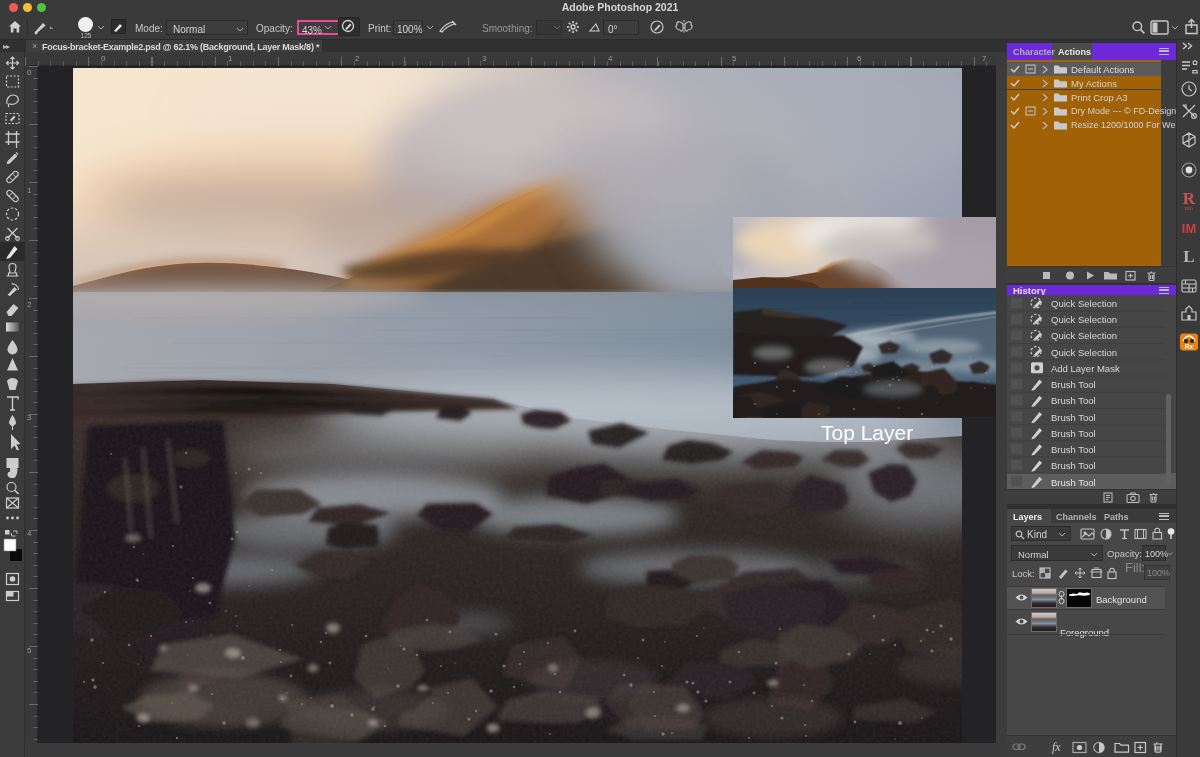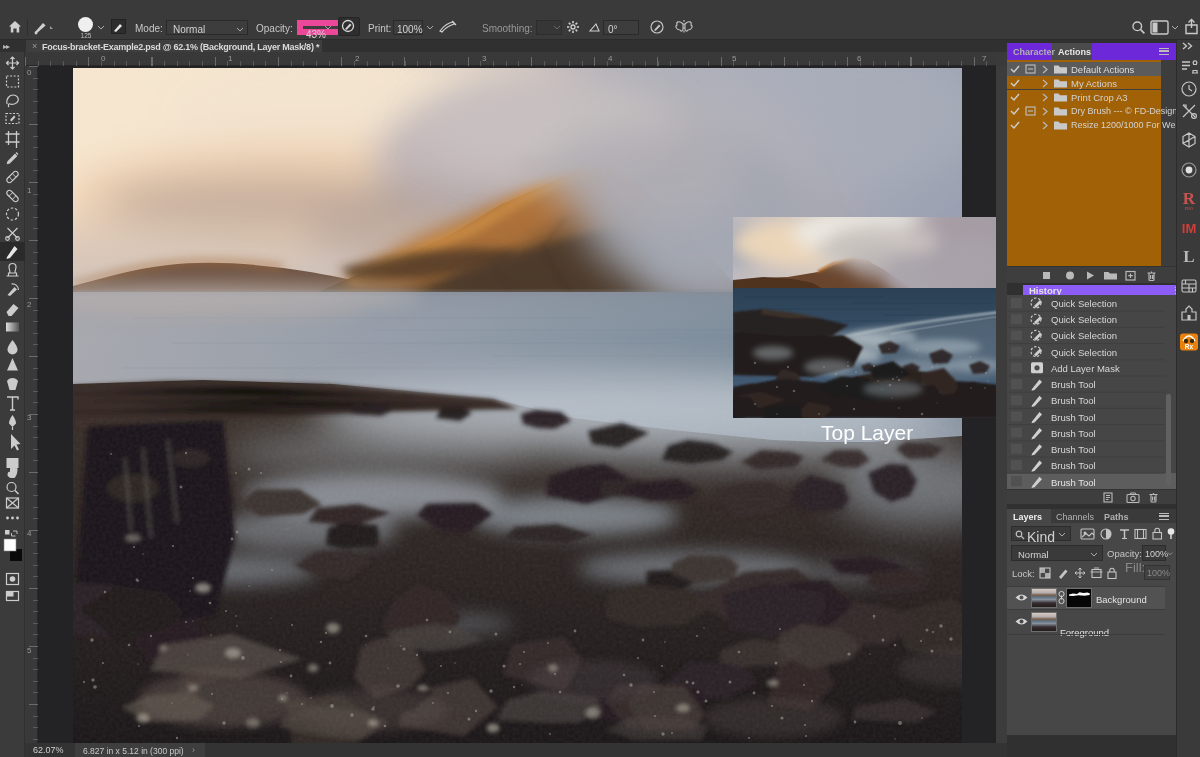--- a/index.html
+++ b/index.html
@@ -6,20 +6,26 @@
   html,body { width:1200px; height:757px; overflow:hidden; background:#3a3a3a;
     font-family:"Liberation Sans", sans-serif; }
   .abs { position:absolute; }
   #stage { position:relative; width:1200px; height:757px; overflow:hidden; }
   .txt { color:#c8c8c8; font-size:10px; white-space:nowrap; }
 </style>
 </head>
 <body>
 <div id="stage">
 
+  <div class="abs" style="left:0;top:0;width:1200px;height:14px;background:#3a3a3b;">
+    <div class="abs" style="left:9px;top:3px;width:9px;height:9px;border-radius:50%;background:#f05c55;"></div>
+    <div class="abs" style="left:23px;top:3px;width:9px;height:9px;border-radius:50%;background:#f8bd37;"></div>
+    <div class="abs" style="left:37px;top:3px;width:9px;height:9px;border-radius:50%;background:#50c43e;"></div>
+    <div class="abs" style="left:540px;top:1px;width:160px;text-align:center;color:#d6d6d6;font-size:10.5px;font-weight:bold;">Adobe Photoshop 2021</div>
+  </div>
 
   <div class="abs" style="left:0;top:14px;width:1200px;height:26px;background:#3a3a3a;border-bottom:1px solid #2b2b2b;">
 
     <svg class="abs" style="left:8px;top:6px;" width="14" height="14" viewBox="0 0 14 14">
         <path d="M7 1 L13 6.5 L11.2 6.5 L11.2 12.5 L8.6 12.5 L8.6 8.5 L5.4 8.5 L5.4 12.5 L2.8 12.5 L2.8 6.5 L1 6.5 Z" fill="#cfcfcf"></path>
       </svg>
     <div class="abs" style="left:27px;top:5px;width:1px;height:16px;background:#2e2e2e;"></div>
 
     <svg class="abs" style="left:33px;top:6px;" width="22" height="15" viewBox="0 0 22 15">
         <path d="M2 12 L10 3 L12.6 5.6 L4 13 Z" fill="#cfcfcf"></path>
@@ -41,21 +47,21 @@
     </div>
     <div class="txt abs" style="left:135px;top:9px;">Mode:</div>
 
     <div class="abs" style="left:166px;top:6px;width:82px;height:15px;background:#3d3d3d;border:1px solid #2a2a2a;">
       <div class="txt abs" style="left:6px;top:3px;color:#d2d2d2;">Normal</div>
       <svg class="abs" style="right:3px;top:6px;" width="8" height="6" viewBox="0 0 8 6">
           <path d="M1 1 l3 3 l3 -3" stroke="#aaa" fill="none"></path>
         </svg>
     </div>
     <div class="txt abs" style="left:256px;top:9px;">Opacity:</div>
-    <div class="abs" style="left:297px;top:6px;width:50px;height:15px;background:#3d3d3d;border:6px solid #ec4899;">
+    <div class="abs" style="left:297px;top:6px;width:50px;height:15px;background:#3d3d3d;border:2px solid #ec4899;">
       <div class="txt abs" style="left:3px;top:3px;color:#d2d2d2;">43%</div>
     </div>
     <svg class="abs" style="left:324px;top:11px;" width="8" height="6" viewBox="0 0 8 6">
         <path d="M1 1 l3 3 l3 -3" stroke="#aaa" fill="none"></path>
       </svg>
 
     <div class="abs" style="left:338px;top:3px;width:22px;height:19px;background:#2e2e2e;border:1px solid #252525;border-radius:2px;">
       <svg width="20" height="17" viewBox="0 0 20 17">
           <circle cx="9" cy="8" r="5.5" fill="none" stroke="#d8d8d8" stroke-width="1.3"></circle>
           <path d="M6 11 L11 5.5 L12.5 7 L7.5 12 Z" fill="#d8d8d8"></path>
@@ -782,27 +788,20 @@
           <circle cx="184" cy="133" r="1.2"></circle>
           <circle cx="61" cy="174" r="1.3"></circle>
           <circle cx="187" cy="139" r="0.7"></circle>
         </g>
   </svg>
   </div>
   <div class="abs" style="left:821px;top:421px;color:#ffffff;font-size:21px;">Top Layer</div>
 
   <div class="abs" style="left:996px;top:66px;width:11px;height:677px;background:#3c3c3c;"></div>
 
-  <div class="abs" style="left:25px;top:743px;width:982px;height:14px;background:#333333;">
-    <div class="abs" style="left:8px;top:2px;color:#d0d0d0;font-size:9px;">62.07%</div>
-    <div class="abs" style="left:50px;top:0;width:130px;height:14px;background:#3e3e3e;">
-      <div class="abs" style="left:8px;top:2.5px;color:#cacaca;font-size:8.5px;white-space:nowrap;">6.827 in x 5.12 in (300 ppi)</div>
-      <div class="abs" style="left:117px;top:2px;color:#9a9a9a;font-size:9px;">›</div>
-    </div>
-  </div>
 
   <div class="abs" id="rightcol" style="left:1007px;top:40px;width:169px;height:717px;background:#303030;">
 
     <div class="abs" style="left:0;top:3px;width:169px;height:17px;background:#6d28d9;">
       <div class="abs" style="left:45px;top:0;width:40px;height:17px;background:#4b4b4b;"></div>
       <div class="abs" style="left:6px;top:4px;font-size:9px;font-weight:bold;color:#b2b2b2;white-space:nowrap;">Character</div>
       <div class="abs" style="left:51px;top:4px;font-size:9px;font-weight:bold;color:#e8e8e8;white-space:nowrap;">Actions</div>
       <div class="abs" style="left:92px;top:4px;font-size:15px;font-weight:bold;color:#b2b2b2;white-space:nowrap;margin-top:24px;">Properties</div>
       <div class="abs" style="left:152px;top:5px;width:10px;height:7px;border-top:1.6px solid #bbb;border-bottom:1.6px solid #bbb;">
           <div style="margin-top:1.2px;height:1.6px;background:#bbb;"></div>
@@ -839,41 +838,41 @@
           <path d="M47 3.5 h4.5 l1.5 1.8 h7 v6.2 h-13 z"></path>
             <path d="M47 17.5 h4.5 l1.5 1.8 h7 v6.2 h-13 z"></path>
             <path d="M47 31.5 h4.5 l1.5 1.8 h7 v6.2 h-13 z"></path>
             <path d="M47 45.5 h4.5 l1.5 1.8 h7 v6.2 h-13 z"></path>
             <path d="M47 59.5 h4.5 l1.5 1.8 h7 v6.2 h-13 z"></path>
         </g>
       </svg>
       <div class="abs" style="left:64px;top:4px;font-size:9.5px;color:#dedede;white-space:nowrap;">Default Actions</div>
       <div class="abs" style="left:64px;top:18px;font-size:9.5px;color:#d2d2d2;white-space:nowrap;">My Actions</div>
       <div class="abs" style="left:64px;top:32px;font-size:9.5px;color:#d2d2d2;white-space:nowrap;">Print Crop A3</div>
-      <div class="abs" style="left:64px;top:46px;font-size:9px;color:#d2d2d2;white-space:nowrap;">Dry Brush --- © FD-Design</div>
+      <div class="abs" style="left:64px;top:46px;font-size:9px;color:#d2d2d2;white-space:nowrap;">Dry Mode --- © FD-Design</div>
       <div class="abs" style="left:64px;top:60px;font-size:9px;color:#d2d2d2;white-space:nowrap;">Resize 1200/1000 For We...</div>
     </div>
 
     <div class="abs" style="left:0;top:226px;width:169px;height:17px;background:#3e3e3e;border-top:1px solid #333;">
       <svg width="169" height="17" viewBox="0 0 169 17">
         <rect x="36" y="5" width="7" height="7" fill="#b9b9b9"></rect>
         <circle cx="63" cy="8.5" r="4" fill="#b9b9b9"></circle>
         <path d="M80 4.5 l7 4 l-7 4 z" fill="#b9b9b9"></path>
         <path d="M97 5 h4.5 l1.5 1.6 h7 v6 h-13 z" fill="#b9b9b9"></path>
         <g stroke="#b9b9b9" fill="none" stroke-width="1.2">
             <rect x="119" y="4.5" width="9" height="8.5"></rect>
             <path d="M123.5 6.5 v4.5 M121.2 8.7 h4.6"></path>
           </g>
         <g stroke="#b9b9b9" fill="none" stroke-width="1.2">
             <path d="M140.5 6 h8 M142 6 v6.5 q0 1 1 1 h3 q1 0 1 -1 v-6.5 M144.5 4.5 v1.5 M143.6 8 v4 M145.6 8 v4"></path>
           </g>
       </svg>
     </div>
 
-    <div class="abs" style="left:16px;top:245px;width:169px;height:10px;background:#8b5cf6;">
+    <div class="abs" style="left:0;top:245px;width:169px;height:10px;background:#6d28d9;">
       <div class="abs" style="left:6px;top:0px;font-size:9.5px;font-weight:bold;color:#e2e2e2;">History</div>
       <div class="abs" style="left:152px;top:2px;width:10px;height:7px;border-top:1.6px solid #bbb;border-bottom:1.6px solid #bbb;">
           <div style="margin-top:1.2px;height:1.6px;background:#bbb;"></div>
         </div>
     </div>
     <div class="abs" style="left:0;top:255px;width:169px;height:194px;background:#464646;">
       <div class="abs" style="left:0;top:178.2px;width:169px;height:16.2px;background:#5d5d5d;"></div>
       <div class="abs" style="left:159px;top:99px;width:5px;height:92px;background:#616161;border-radius:2.5px;"></div>
       <svg class="abs" style="left:0;top:0;" width="158" height="194" viewBox="0 0 158 194">
         <g>
@@ -971,35 +970,35 @@
               <path d="M142.5 4.5 h8 M144 4.5 v6.5 q0 1 1 1 h3 q1 0 1 -1 v-6.5 M146.5 3 v1.5 M145.6 6.5 v4 M147.6 6.5 v4"></path>
             </g>
         </g>
       </svg>
     </div>
 
     <div class="abs" style="left:0;top:469px;width:169px;height:16px;background:#3a3a3a;">
       <div class="abs" style="left:0px;top:0;width:44px;height:16px;background:#474747;"></div>
       <div class="abs" style="left:6px;top:3px;font-size:9px;font-weight:bold;color:#efefef;white-space:nowrap;">Layers</div>
       <div class="abs" style="left:6px;top:14.5px;width:32px;height:1.5px;background:#e8e8e8;"></div>
-      <div class="abs" style="left:49px;top:3px;font-size:9px;font-weight:normal;color:#b2b2b2;white-space:nowrap;">Channels</div>
+      <div class="abs" style="left:49px;top:3px;font-size:9px;font-weight:bold;color:#b2b2b2;white-space:nowrap;">Channels</div>
       <div class="abs" style="left:97px;top:3px;font-size:9px;font-weight:bold;color:#b2b2b2;white-space:nowrap;">Paths</div>
       <div class="abs" style="left:152px;top:4px;width:10px;height:7px;border-top:1.6px solid #bbb;border-bottom:1.6px solid #bbb;">
           <div style="margin-top:1.2px;height:1.6px;background:#bbb;"></div>
         </div>
     </div>
 
     <div class="abs" style="left:0;top:483px;width:169px;height:212px;background:#474747;">
 
       <div class="abs" style="left:4px;top:3px;width:60px;height:15px;background:#3a3a3a;border:1px solid #2c2c2c;">
         <svg class="abs" style="left:3px;top:2.5px;" width="10" height="10" viewBox="0 0 10 10">
             <circle cx="4" cy="4" r="2.8" fill="none" stroke="#c0c0c0" stroke-width="1.2"></circle>
             <path d="M6.2 6.2 L9 9" stroke="#c0c0c0" stroke-width="1.2"></path>
           </svg>
-        <div class="abs" style="left:15px;top:2px;font-size:14px;color:#d2d2d2;">Kind</div>
+        <div class="abs" style="left:15px;top:2px;font-size:10px;color:#d2d2d2;">Kind</div>
         <svg class="abs" style="left:46px;top:5px;" width="8" height="6" viewBox="0 0 8 6">
             <path d="M1 1 l3 3 l3 -3" stroke="#aaa" fill="none"></path>
           </svg>
       </div>
       <svg class="abs" style="left:73px;top:4px;" width="96" height="14" viewBox="0 0 96 14">
         <g stroke="#c4c4c4" fill="none" stroke-width="1.1">
           <rect x="1" y="2" width="13" height="10" rx="1"></rect>
             <circle cx="5" cy="6" r="1.5" fill="#c4c4c4" stroke="none"></circle>
             <path d="M2 10 l4 -3.5 l3 2.5 l3 -3 l2 2"></path>
           <circle cx="26" cy="7" r="5"></circle>
@@ -1080,20 +1079,47 @@
       <div class="abs" style="left:89px;top:71px;font-size:9.5px;color:#e2e2e2;white-space:nowrap;">Background</div>
       <svg class="abs" style="left:8px;top:94px;" width="13" height="9" viewBox="0 0 13 9">
           <path d="M0.5 4.5 Q6.5 -1.5 12.5 4.5 Q6.5 10.5 0.5 4.5 Z" fill="#d6d6d6"></path>
           <circle cx="6.5" cy="4.5" r="2" fill="#474747"></circle>
         </svg>
       <div class="abs" id="thumb2" style="left:25px;top:90px;width:24px;height:18px;outline:1px solid #6e6e6e;background:linear-gradient(180deg,#d8cabe 0%,#b2acb2 22%,#7a5f44 33%,#5e7084 45%,#87929e 58%,#372d2f 78%,#221c1e 100%);"></div>
       <div class="abs" style="left:53px;top:95px;font-size:9.5px;color:#e2e2e2;white-space:nowrap;margin-top:9px;">Foreground</div>
       <div class="abs" style="left:0;top:111px;width:158px;height:1px;background:#3c3c3c;"></div>
     </div>
 
+    <div class="abs" style="left:0;top:695px;width:169px;height:22px;background:#3e3e3e;border-top:1px solid #333;">
+      <svg width="169" height="22" viewBox="0 0 169 22">
+        <g stroke="#a8a8a8" fill="none" stroke-width="1.2">
+          <g opacity="0.55">
+              <rect x="6" y="8" width="7" height="5.5" rx="2.7"></rect>
+              <rect x="11" y="8" width="7" height="5.5" rx="2.7"></rect>
+            </g>
+          <text x="45" y="14.5" font-family="Liberation Serif, serif" font-style="italic" font-size="12" fill="#c9c9c9" stroke="none">fx</text>
+          <g>
+              <rect x="66" y="6.5" width="13" height="10"></rect>
+              <circle cx="72.5" cy="11.5" r="2.6" fill="#c9c9c9" stroke="none"></circle>
+            </g>
+          <g>
+              <circle cx="92" cy="11.5" r="5.2"></circle>
+              <path d="M92 6.3 a5.2 5.2 0 0 1 0 10.4 z" fill="#c9c9c9" stroke="none"></path>
+            </g>
+          <path d="M108 7.5 h4.5 l1.5 1.6 h7.5 v7 h-13.5 z" stroke="#c9c9c9"></path>
+          <g stroke="#c9c9c9">
+              <rect x="128" y="6.5" width="10.5" height="10"></rect>
+              <path d="M133.2 8.8 v5.4 M130.5 11.5 h5.4"></path>
+            </g>
+          <g stroke="#c9c9c9">
+              <path d="M146.5 8 h9 M148 8 v7 q0 1.2 1.2 1.2 h3.6 q1.2 0 1.2 -1.2 v-7 M149.8 6.3 v1.7 M148.9 10 v4.5 M151 10 v4.5 M153.1 10 v4.5"></path>
+            </g>
+        </g>
+      </svg>
+    </div>
   </div>
 
   <div class="abs" id="rightstrip" style="left:1176px;top:40px;width:24px;height:717px;background:#3a3a3a;border-left:1px solid #2c2c2c;">
     <svg width="24" height="330" viewBox="0 0 24 330">
       <g fill="none" stroke="#c6c6c6" stroke-width="1.2">
 
         <path d="M6 3 l3.5 3 l-3.5 3 M11 3 l3.5 3 l-3.5 3" stroke-width="1.4"></path>
 
         <g transform="translate(12,27)">
             <path d="M-7 -5 h8 M-7 -1.5 h8 M-7 2 h5" stroke-width="1.3"></path>

